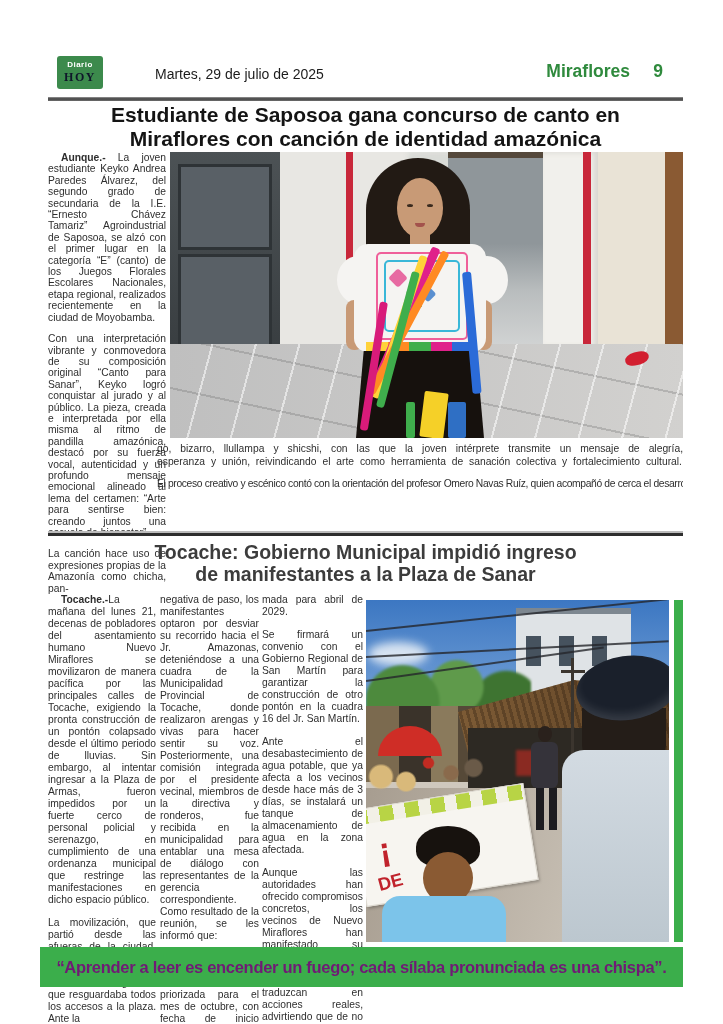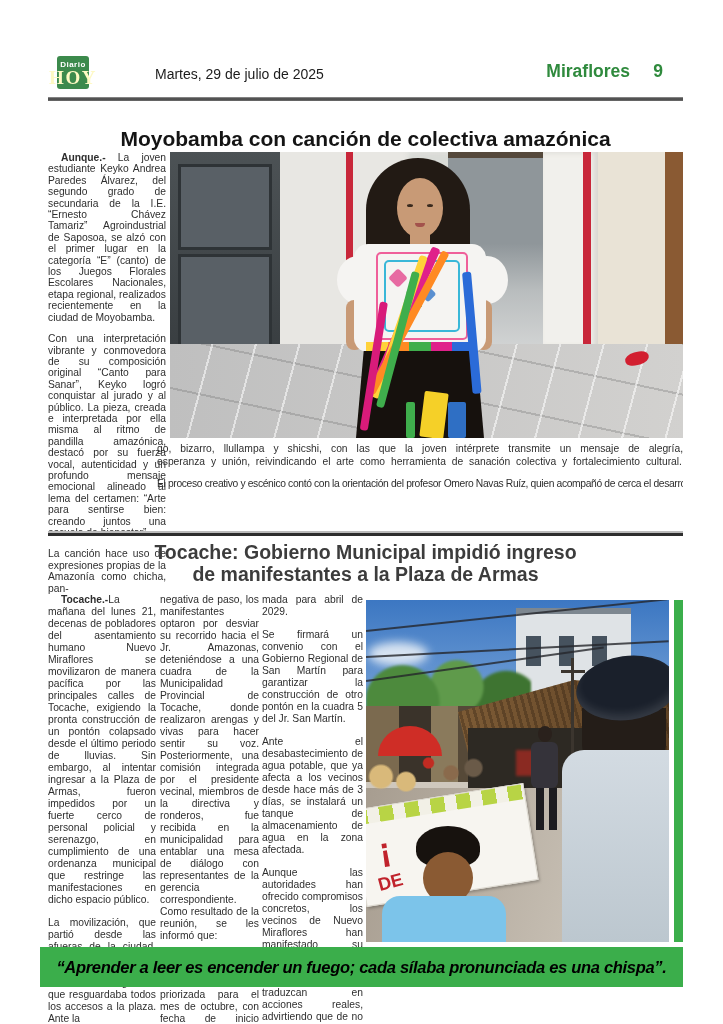--- a/index.html
+++ b/index.html
@@ -2,25 +2,25 @@
 <html><head>
 <meta charset="utf-8">
 <title>Diario HOY - Regionales</title>
 <style>
   html,body{margin:0;padding:0;background:#ffffff;}
   .page{position:relative;width:723px;height:1024px;background:#ffffff;overflow:hidden;
         font-family:"Liberation Sans","DejaVu Sans",sans-serif;color:#2d2d2d;}
   .abs{position:absolute;}
 
   
-  .logo{left:57px;top:56px;width:32px;height:33px;background:#3c8a4c;border-radius:3px;
+  .logo{left:57px;top:56px;width:46px;height:33px;background:#3c8a4c;border-radius:3px;
         display:flex;flex-direction:column;align-items:center;justify-content:center;}
   .logo-top{font-size:8px;font-weight:bold;color:#ffffff;line-height:9px;letter-spacing:.5px;}
-  .logo-main{font-family:"Liberation Serif","DejaVu Serif",serif;font-weight:bold;font-size:19px;
-        color:#fef9c3;line-height:17px;letter-spacing:1.5px;}
+  .logo-main{font-family:"Liberation Serif","DejaVu Serif",serif;font-weight:bold;font-size:12px;
+        color:#0f172a;line-height:17px;letter-spacing:1.5px;}
   .date{left:155px;top:66px;font-size:14px;color:#1c1c1c;}
   .section{left:520px;top:61px;width:110px;text-align:right;font-size:17.5px;font-weight:bold;color:#2f8a3d;}
   .pagenum{left:646px;top:61px;width:24px;text-align:center;font-size:17.5px;font-weight:bold;color:#2f8a3d;}
   .rule{left:48px;top:97px;width:635px;height:4px;
         background:linear-gradient(to bottom,#9a9a9a,#444 45%,#6e6e6e);}
 
   
   .h1{left:48px;top:103px;width:635px;text-align:center;font-size:21px;font-weight:bold;
       line-height:23.5px;color:#141414;}
   .a1col{left:48px;top:152px;width:118px;font-size:10.3px;line-height:11.4px;text-align:justify;color:#2e2e2e;}
@@ -160,39 +160,39 @@
       box-shadow:inset 0 -6px 10px rgba(255,255,255,.12);}
   .p2-hair2{left:216px;top:108px;width:84px;height:62px;background:#241d18;border-radius:0 0 40% 40%;}
   .p2-shirt2{left:196px;top:150px;width:107px;height:192px;background:linear-gradient(#d3dbe2,#bcc7cf);
       border-radius:22px 0 0 0;}
 
   .p2-strip{left:674px;top:600px;width:9px;height:342px;background:#3bae4b;}
 
   
   .banner{left:40px;top:947px;width:643px;height:40px;background:#3bae4b;
       display:flex;align-items:center;justify-content:center;}
-  .banner-text{color:#000000;font-weight:bold;font-size:16.5px;letter-spacing:-0.3px;font-style:italic;}
+  .banner-text{color:#701a75;font-weight:bold;font-size:16.5px;letter-spacing:-0.3px;}
 </style>
 </head>
 <body>
 
 <div class="page">
 
   <div class="abs logo">
     <span class="logo-top">Diario</span>
     <span class="logo-main">HOY</span>
   </div>
   <span class="abs date">Martes, 29 de julio de 2025</span>
   <span class="abs section">Miraflores</span>
   <span class="abs pagenum">9</span>
   <div class="abs rule"></div>
 
   <div class="abs h1">
-    <br>
-    <span>Moyobamba con canción de colectiva amazónica</span>
+    <span>Estudiante de Saposoa gana concurso de canto en</span><br>
+    <span>Miraflores con canción de identidad amazónica</span>
   </div>
 
   <div class="abs a1col">
     <p class="ind"><span class="lead">Aunque.-</span><span> La joven estudiante Keyko Andrea Paredes Álvarez, del segundo grado de secundaria de la I.E. “Ernesto Chávez Tamariz” Agroindustrial de Saposoa, se alzó con el primer lugar en la categoría “E” (canto) de los Juegos Florales Escolares Nacionales, etapa regional, realizados recientemente en la ciudad de Moyobamba.</span></p>
     <p>Con una interpretación vibrante y conmovedora de su composición original “Canto para Sanar”, Keyko logró conquistar al jurado y al público. La pieza, creada e interpretada por ella misma al ritmo de pandilla amazónica, destacó por su fuerza vocal, autenticidad y un profundo mensaje emocional alineado al lema del certamen: “Arte para sentirse bien: creando juntos una escuela de bienestar”.</p>
     <p>La canción hace uso de expresiones propias de la Amazonía como chicha, pan-</p>
   </div>
 
   <div class="abs ph1">
     <div class="abs p1-blur"></div>
@@ -240,34 +240,34 @@
 
   <div class="abs below">
     <p class="wide">go, bizarro, llullampa y shicshi, con las que la joven intérprete transmite un mensaje de alegría, esperanza y unión, reivindicando el arte como herramienta de sanación colectiva y fortalecimiento cultural.</p>
     <p class="tight">El proceso creativo y escénico contó con la orientación del profesor Omero Navas Ruíz, quien acompañó de cerca el desarrollo artístico de la estudiante.</p>
   </div>
 
   <div class="abs div2"></div>
 
   <div class="abs h2">
     <span>Tocache: Gobierno Municipal impidió ingreso</span><br>
-    <span>de manifestantes a la Plaza de Armas</span>
+    <span>de manifestantes a la Plaza de Sanar</span>
   </div>
 
   <div class="abs a2col c1">
     <p class="ind"><span class="lead">Tocache.-</span><span>La mañana del lunes 21, decenas de pobladores del asentamiento humano Nuevo Miraflores se movilizaron de manera pacífica por las principales calles de Tocache, exigiendo la pronta construcción de un pontón colapsado desde el último periodo de lluvias. Sin embargo, al intentar ingresar a la Plaza de Armas, fueron impedidos por un fuerte cerco de personal policial y serenazgo, en cumplimiento de una ordenanza municipal que restringe las manifestaciones en dicho espacio público.</span></p>
     <p>La movilización, que partió desde las afueras de la ciudad, fue detenida a una cuadra del centro por un cerco de seguridad que resguardaba todos los accesos a la plaza. Ante la</p>
   </div>
   <div class="abs a2col c2">
     <p>negativa de paso, los manifestantes optaron por desviar su recorrido hacia el Jr. Amazonas, deteniéndose a una cuadra de la Municipalidad Provincial de Tocache, donde realizaron arengas y vivas para hacer sentir su voz. Posteriormente, una comisión integrada por el presidente vecinal, miembros de la directiva y ronderos, fue recibida en la municipalidad para entablar una mesa de diálogo con representantes de la gerencia correspondiente. Como resultado de la reunión, se les informó que:</p>
     <p>La construcción del pontón en el Jr. Santa Rosa ha sido priorizada para el mes de octubre, con fecha de inicio progra-</p>
   </div>
   <div class="abs a2col c3">
     <p>mada para abril de 2029.</p>
-    <p>Se firmará un convenio con el Gobierno Regional de San Martín para garantizar la construcción de otro pontón en la cuadra 5 del Jr. San Martín.</p>
+    <p>Se firmará un convenio con el Gobierno Regional de San Martín para garantizar la construcción de otro pontón en la cuadra 16 del Jr. San Martín.</p>
     <p>Ante el desabastecimiento de agua potable, que ya afecta a los vecinos desde hace más de 3 días, se instalará un tanque de almacenamiento de agua en la zona afectada.</p>
     <p>Aunque las autoridades han ofrecido compromisos concretos, los vecinos de Nuevo Miraflores han manifestado su desconfianza y esperan que las promesas se traduzcan en acciones reales, advirtiendo que de no cumplirse los plazos, retomarán las medidas de protesta.</p>
   </div>
 
   <div class="abs ph2">
     <div class="abs p2-sky"></div>
     <div class="abs p2-cloud"></div>
     <div class="abs p2-bldg"></div>
     <div class="abs p2-bwin"></div>
     <div class="abs p2-trees"></div>

